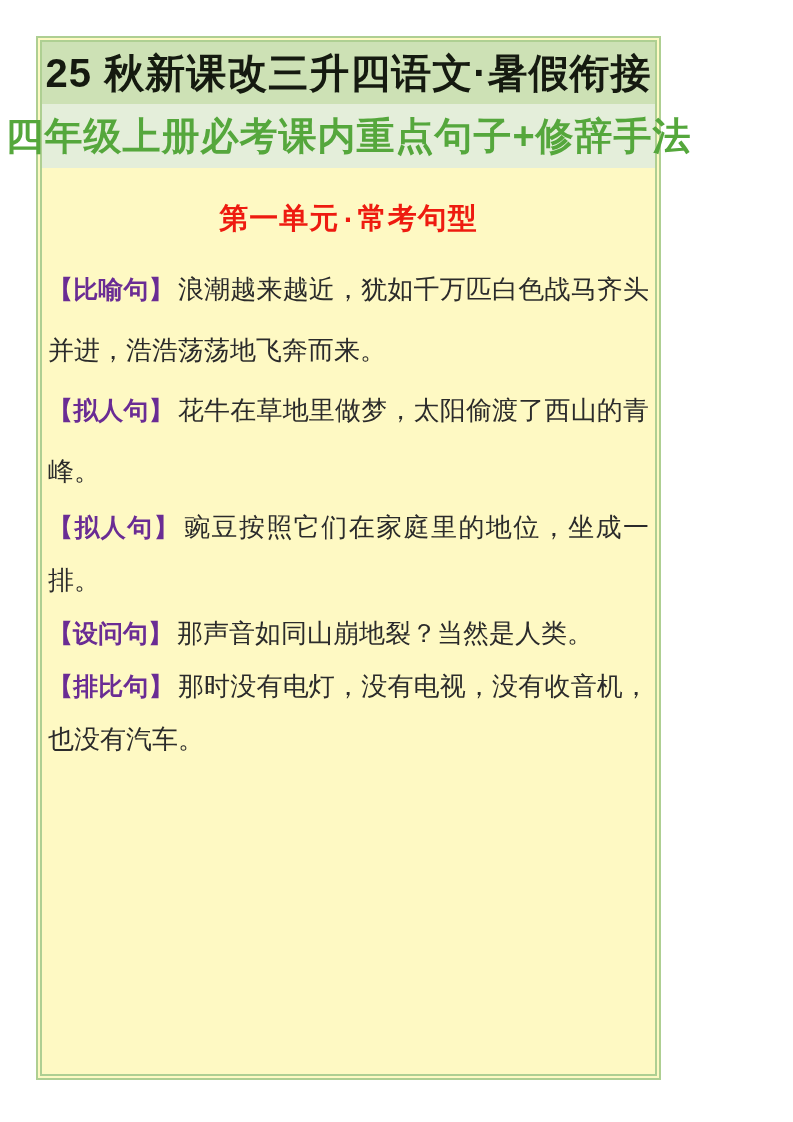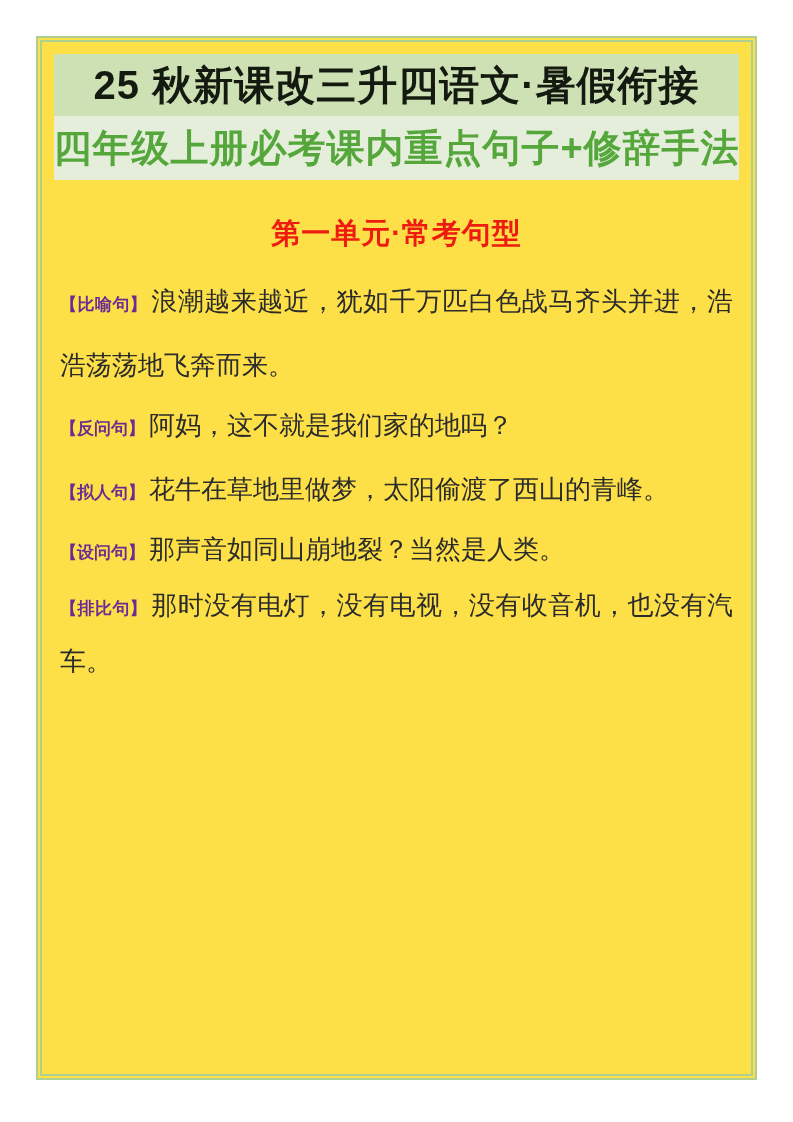--- a/index.html
+++ b/index.html
@@ -6,25 +6,25 @@
   body {
     width: 793px; height: 1122px;
     background: #ffffff;
     font-family: "Liberation Sans", sans-serif;
     position: relative;
     overflow: hidden;
   }
   .frame {
     position: absolute;
     left: 36px; top: 36px;
-    width: 721px; height: 1044px;
+    width: 625px; height: 1044px;
     box-sizing: border-box;
     border: 6px double #aecf92;
-    background: #fde047;
-    padding: 12px;
+    background: #fef9c3;
+    padding: 0;
   }
   .title-band {
     background: #cde1b5;
     height: 62px;
     display: flex; align-items: center; justify-content: center;
   }
   .title-band h1 {
     margin: 0;
     font-size: 40px;
     font-weight: bold;
@@ -49,36 +49,37 @@
     padding: 0 6px;
   }
   .section-heading {
     margin: 36px 0 21px 0;
     font-size: 29px;
     line-height: 34px;
     font-weight: bold;
     color: #ee1b10;
     text-align: center;
     letter-spacing: 1px;
+    font-family: Liberation Mono, monospace;
   }
   .section-heading.second {
     margin: 22px 0 19px 0;
   }
   .item {
     margin: 0;
     font-size: 26px;
     color: #2b2b2b;
     text-align: justify;
   }
   .s1 { line-height: 60px; }
   .s2 { line-height: 53px; }
   .label {
     color: #6a2c94;
     font-family: "Liberation Serif", serif;
-    font-size: 17px;
+    font-size: 25px;
     font-weight: bold;
     margin-right: 4px;
   }
 </style>
 </head>
 <body>
 
 <div class="frame">
 
   <div class="title-band">
@@ -89,26 +90,26 @@
     <h2>四年级上册必考课内重点句子+修辞手法</h2>
   </div>
 
   <div class="content">
 
     <h3 class="section-heading">第一单元·常考句型</h3>
 
     <p class="item s1"><span class="label">【比喻句】</span><span>浪潮越来越近，犹如千万匹白色战马齐头并进，浩浩荡荡地飞奔而来。</span></p>
 
 
-    <p class="item s1"><span class="label">【反问句】</span><span>阿妈，这不就是我们家的地吗？</span></p>
 
     <p class="item s1"><span class="label">【拟人句】</span><span>花牛在草地里做梦，太阳偷渡了西山的青峰。</span></p>
 
 
 
+    <p class="item s2"><span class="label">【拟人句】</span><span>豌豆按照它们在家庭里的地位，坐成一排。</span></p>
 
 
     <p class="item s2"><span class="label">【设问句】</span><span>那声音如同山崩地裂？当然是人类。</span></p>
 
     <p class="item s2"><span class="label">【排比句】</span><span>那时没有电灯，没有电视，没有收音机，也没有汽车。</span></p>
 
   </div>
 </div>
 
 </body></html>

